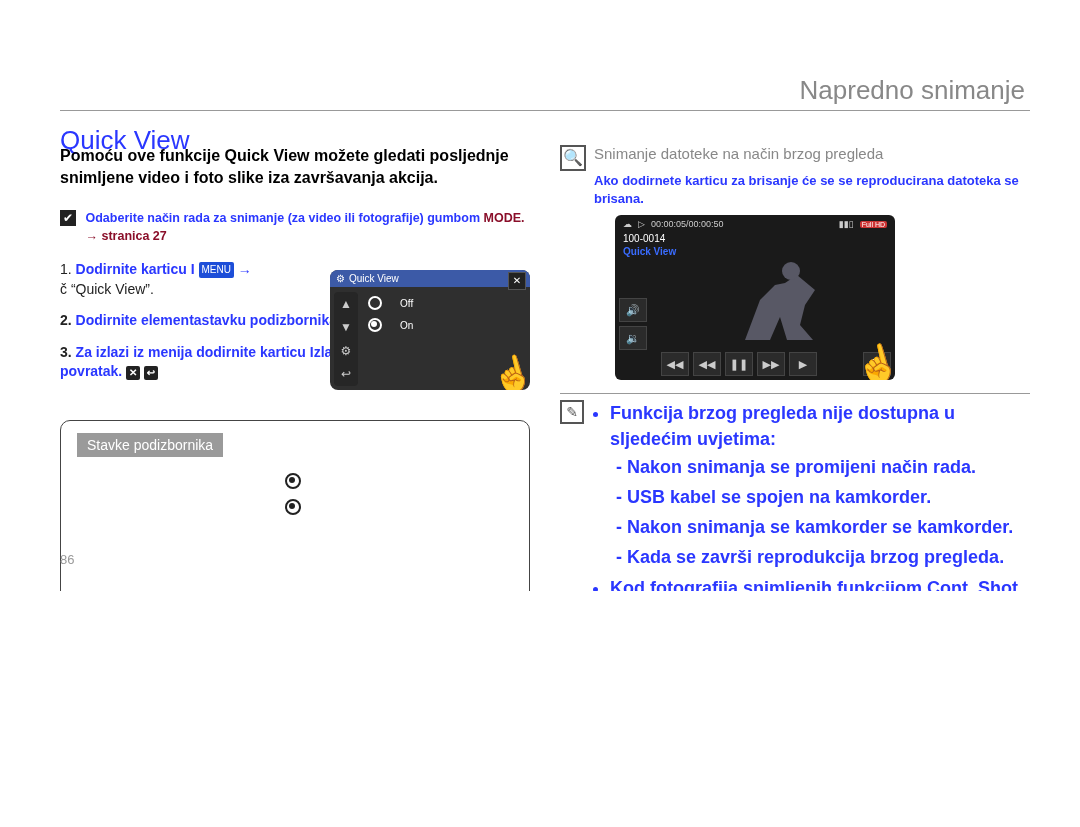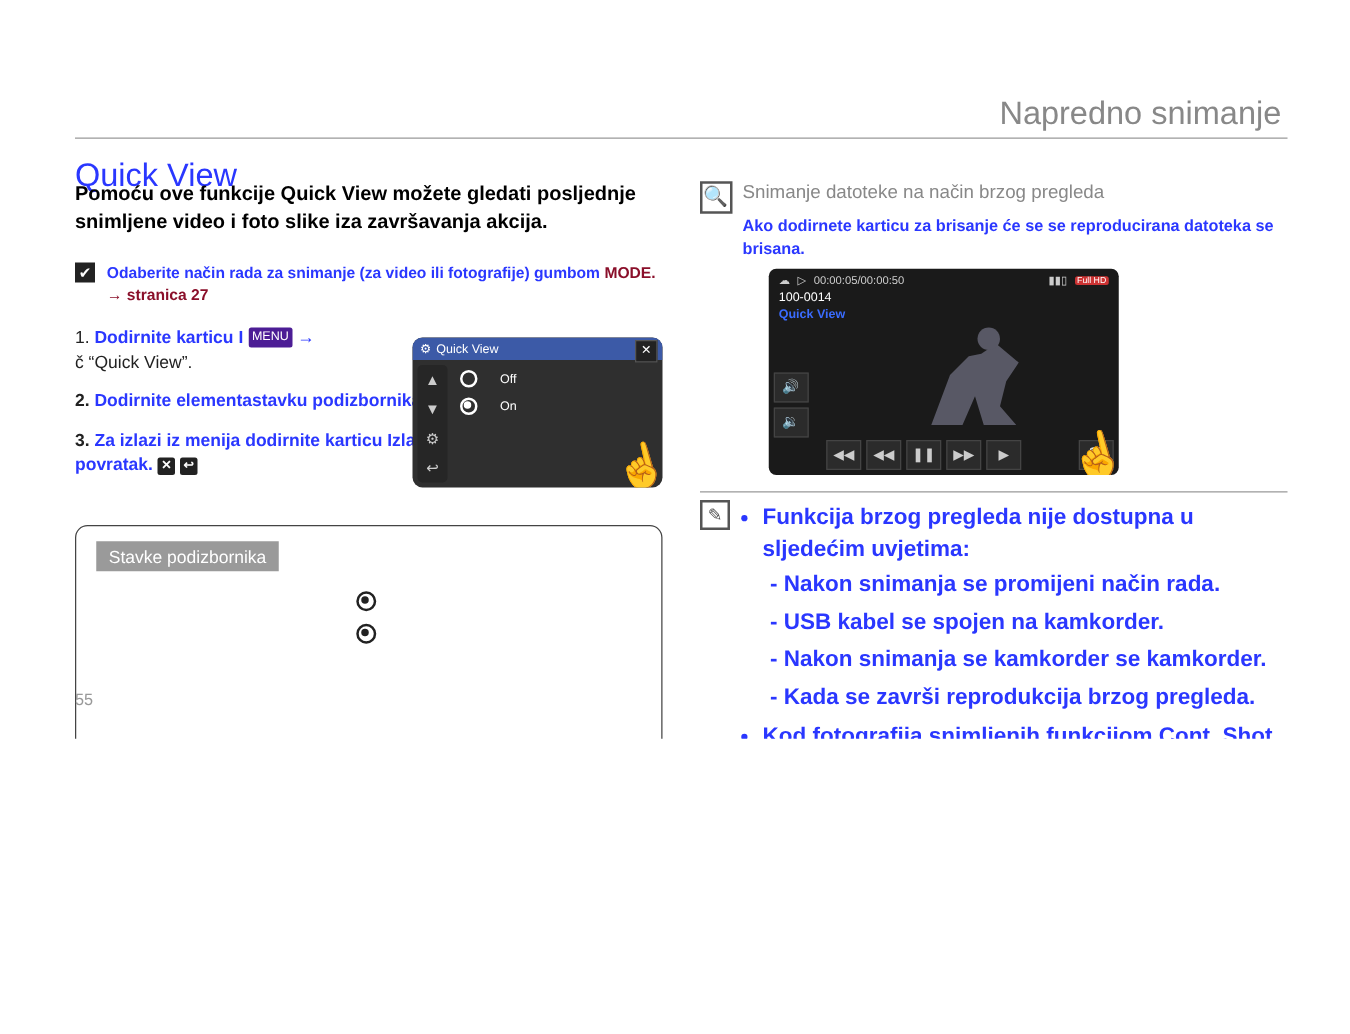--- a/index.html
+++ b/index.html
@@ -91,21 +91,21 @@
   .steps .num {
     color: #222;
   }
   .steps .step {
     margin-bottom: 12px;
   }
   .steps .blue { color: #2a37ff; font-weight: bold; }
   .steps .black { color: #222; }
   .menu-keycap {
     display: inline-block;
-    background: #4c1d95;
+    background: #1d4ed8;
     color: #fff;
     font-size: 10px;
     padding: 1px 3px;
     vertical-align: middle;
     border-radius: 2px;
   }
   .arrow-keycap, .box-keycap {
     display: inline-block;
     width: 14px;
     height: 14px;
@@ -563,14 +563,14 @@
           <li>Nakon snimanja se promijeni način rada.</li>
           <li>USB kabel se spojen na kamkorder.</li>
           <li>Nakon snimanja se kamkorder se kamkorder.</li>
           <li>Kada se završi reprodukcija brzog pregleda.</li>
         </ul>
       </li>
       <li>Kod fotografija snimljenih funkcijom Cont. Shot, reproducira se samo posljednja snimljena datoteka.</li>
     </ul>
   </div>
 
-  <div class="pagenum">55</div>
+  <div class="pagenum">86</div>
 </div>
 
 </body></html>

